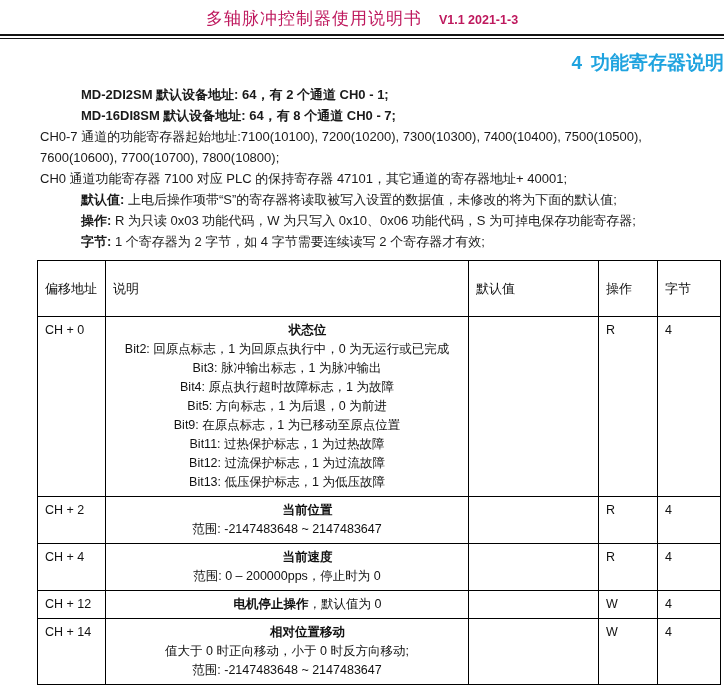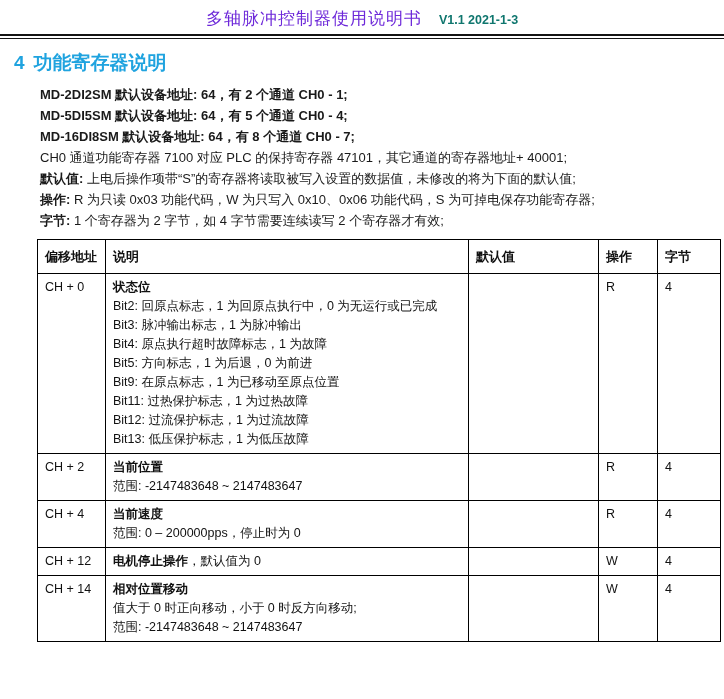--- a/index.html
+++ b/index.html
@@ -2,58 +2,58 @@
 <html><head>
 <meta charset="utf-8">
 <style>
   html,body{margin:0;padding:0;}
   body{
     width:724px;height:699px;background:#ffffff;overflow:hidden;
     font-family:"Liberation Sans",sans-serif;color:#1a1a1a;
     -webkit-font-smoothing:antialiased;
   }
   .doc-header{padding-top:7px;text-align:center;white-space:nowrap;}
-  .doc-title{font-family:Liberation Sans, sans-serif;font-size:17px;letter-spacing:1px;color:#6d28d9;margin-top:12px;}
-  .doc-version{font-size:12.5px;font-weight:bold;margin-left:17px;color:#0f766e;}
+  .doc-title{font-family:Liberation Sans, sans-serif;font-size:17px;letter-spacing:1px;color:#be185d;margin-top:12px;}
+  .doc-version{font-size:12.5px;font-weight:bold;margin-left:17px;color:#be185d;}
   .double-rule{margin-top:4px;height:2px;border-top:2.5px solid #141414;border-bottom:1.3px solid #141414;width:724px;}
-  .section-title{margin:11px 0 0 14px;font-size:19px;font-weight:bold;}
+  .section-title{margin:11px 0 0 14px;font-size:19px;font-weight:bold;text-align:right;}
   .section-title .num{margin-right:9px;}
   .intro{margin:8px 0 0 40px;width:682px;font-size:13px;line-height:21px;}
   .intro .line{min-height:21px;}
-  .b{font-weight:bold;}
+  .b{font-weight:bold;margin-left:41px;}
   table.reg-table{
     margin:8px 0 0 37px;width:683px;table-layout:fixed;
     border-collapse:collapse;font-size:12.5px;line-height:19px;color:#111;
   }
   table.reg-table th,table.reg-table td{
     border:1.4px solid #000;padding:4px 7px;vertical-align:top;text-align:left;
     overflow:hidden;
   }
-  table.reg-table thead th{font-weight:bold;font-size:13px;padding:7px 7px;}
-  td .desc-line{min-height:19px;}
+  table.reg-table thead th{font-weight:normal;font-size:13px;padding:18px 7px;}
+  td .desc-line{min-height:19px;text-align:center;}
 </style>
 </head>
 <body>
 
 <div class="page">
 
   <div class="doc-header">
     <span class="doc-title">多轴脉冲控制器使用说明书</span><span class="doc-version">V1.1 2021-1-3</span>
   </div>
 
   <div class="double-rule"></div>
 
   <div class="section-title" style="color: rgb(31, 163, 223);">
     <span class="num">4</span><span>功能寄存器说明</span>
   </div>
 
   <div class="intro" id="intro">
       <div class="line"><span class="b">MD-2DI2SM 默认设备地址: 64，有 2 个通道 CH0 - 1;</span></div>
-      <div class="line"><span class="b">MD-5DI5SM 默认设备地址: 64，有 5 个通道 CH0 - 4;</span></div>
       <div class="line"><span class="b">MD-16DI8SM 默认设备地址: 64，有 8 个通道 CH0 - 7;</span></div>
+      <div class="line"><span>CH0-7 通道的功能寄存器起始地址:7100(10100), 7200(10200), 7300(10300), 7400(10400), 7500(10500), 7600(10600), 7700(10700), 7800(10800);</span></div>
       <div class="line"><span>CH0 通道功能寄存器 7100 对应 PLC 的保持寄存器 47101，其它通道的寄存器地址+ 40001;</span></div>
       <div class="line"><span class="b">默认值: </span><span>上电后操作项带“S”的寄存器将读取被写入设置的数据值，未修改的将为下面的默认值;</span></div>
       <div class="line"><span class="b">操作: </span><span>R 为只读 0x03 功能代码，W 为只写入 0x10、0x06 功能代码，S 为可掉电保存功能寄存器;</span></div>
       <div class="line"><span class="b">字节: </span><span>1 个寄存器为 2 字节，如 4 字节需要连续读写 2 个寄存器才有效;</span></div>
     </div>
 
   <table class="reg-table">
     <colgroup id="cols">
         <col style="width: 68px;">
         <col style="width: 363px;">

